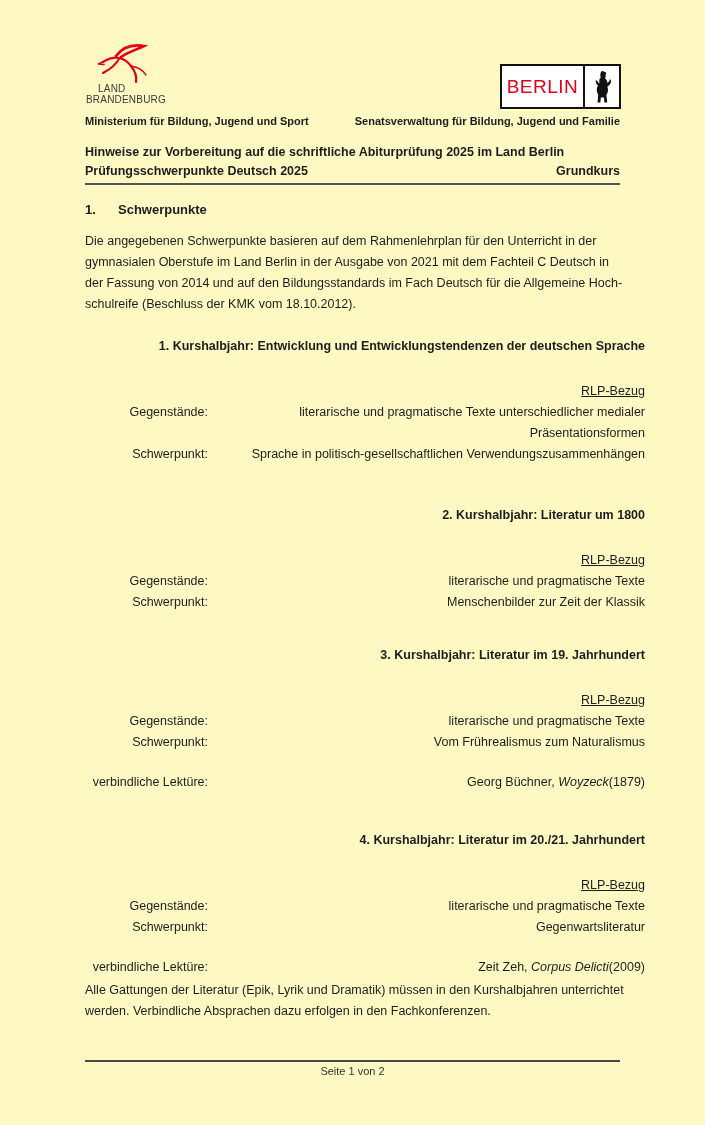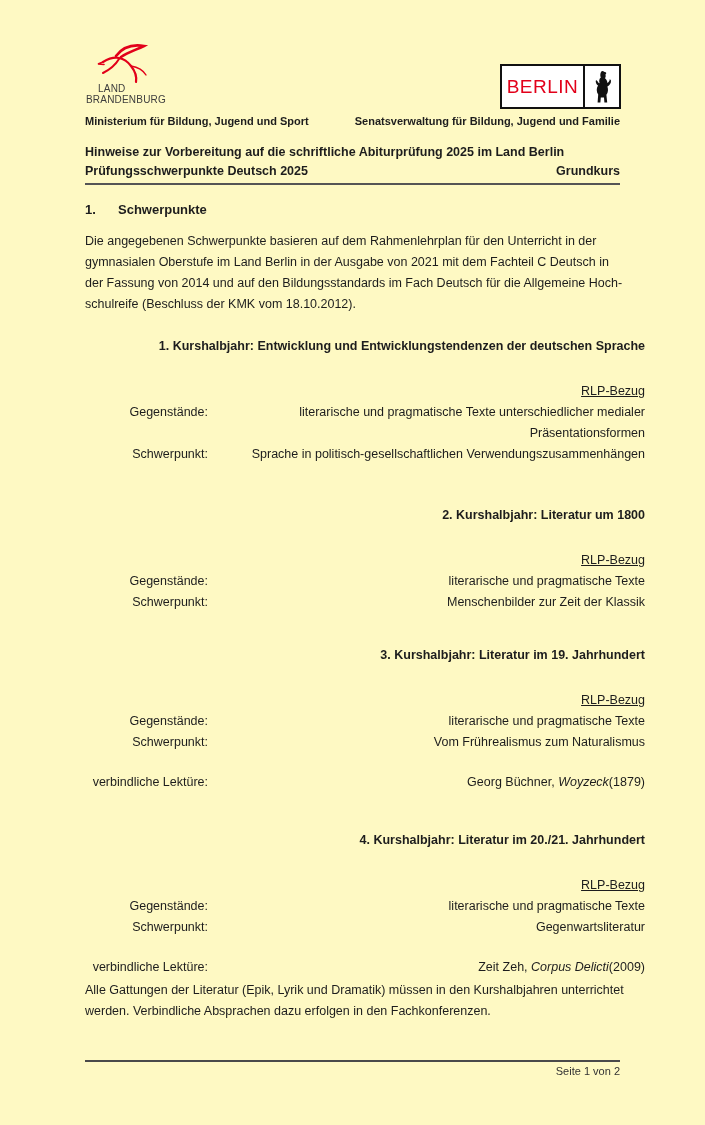--- a/index.html
+++ b/index.html
@@ -43,21 +43,21 @@
   .rlp{margin-top:26px;text-decoration:underline;line-height:21px;}
   .row{display:flex;line-height:21px;}
   .row-label{width:123px;flex:none;}
   .row-value{flex:1;}
   .lekture{margin-top:19px;}
   .work-title{font-style:italic;}
   
   .closing{position:absolute;left:85px;top:980px;width:560px;font-size:12.5px;line-height:21px;}
   .footer{
     position:absolute;left:85px;top:1060px;width:535px;
-    border-top:2px solid #4a4a4a;text-align:right;
+    border-top:2px solid #4a4a4a;text-align:center;
     font-size:11px;color:#333;padding-top:3px;
   }
 </style>
 </head>
 <body>
 
 <div class="page">
 
   <div class="bb-logo">
     <span>

